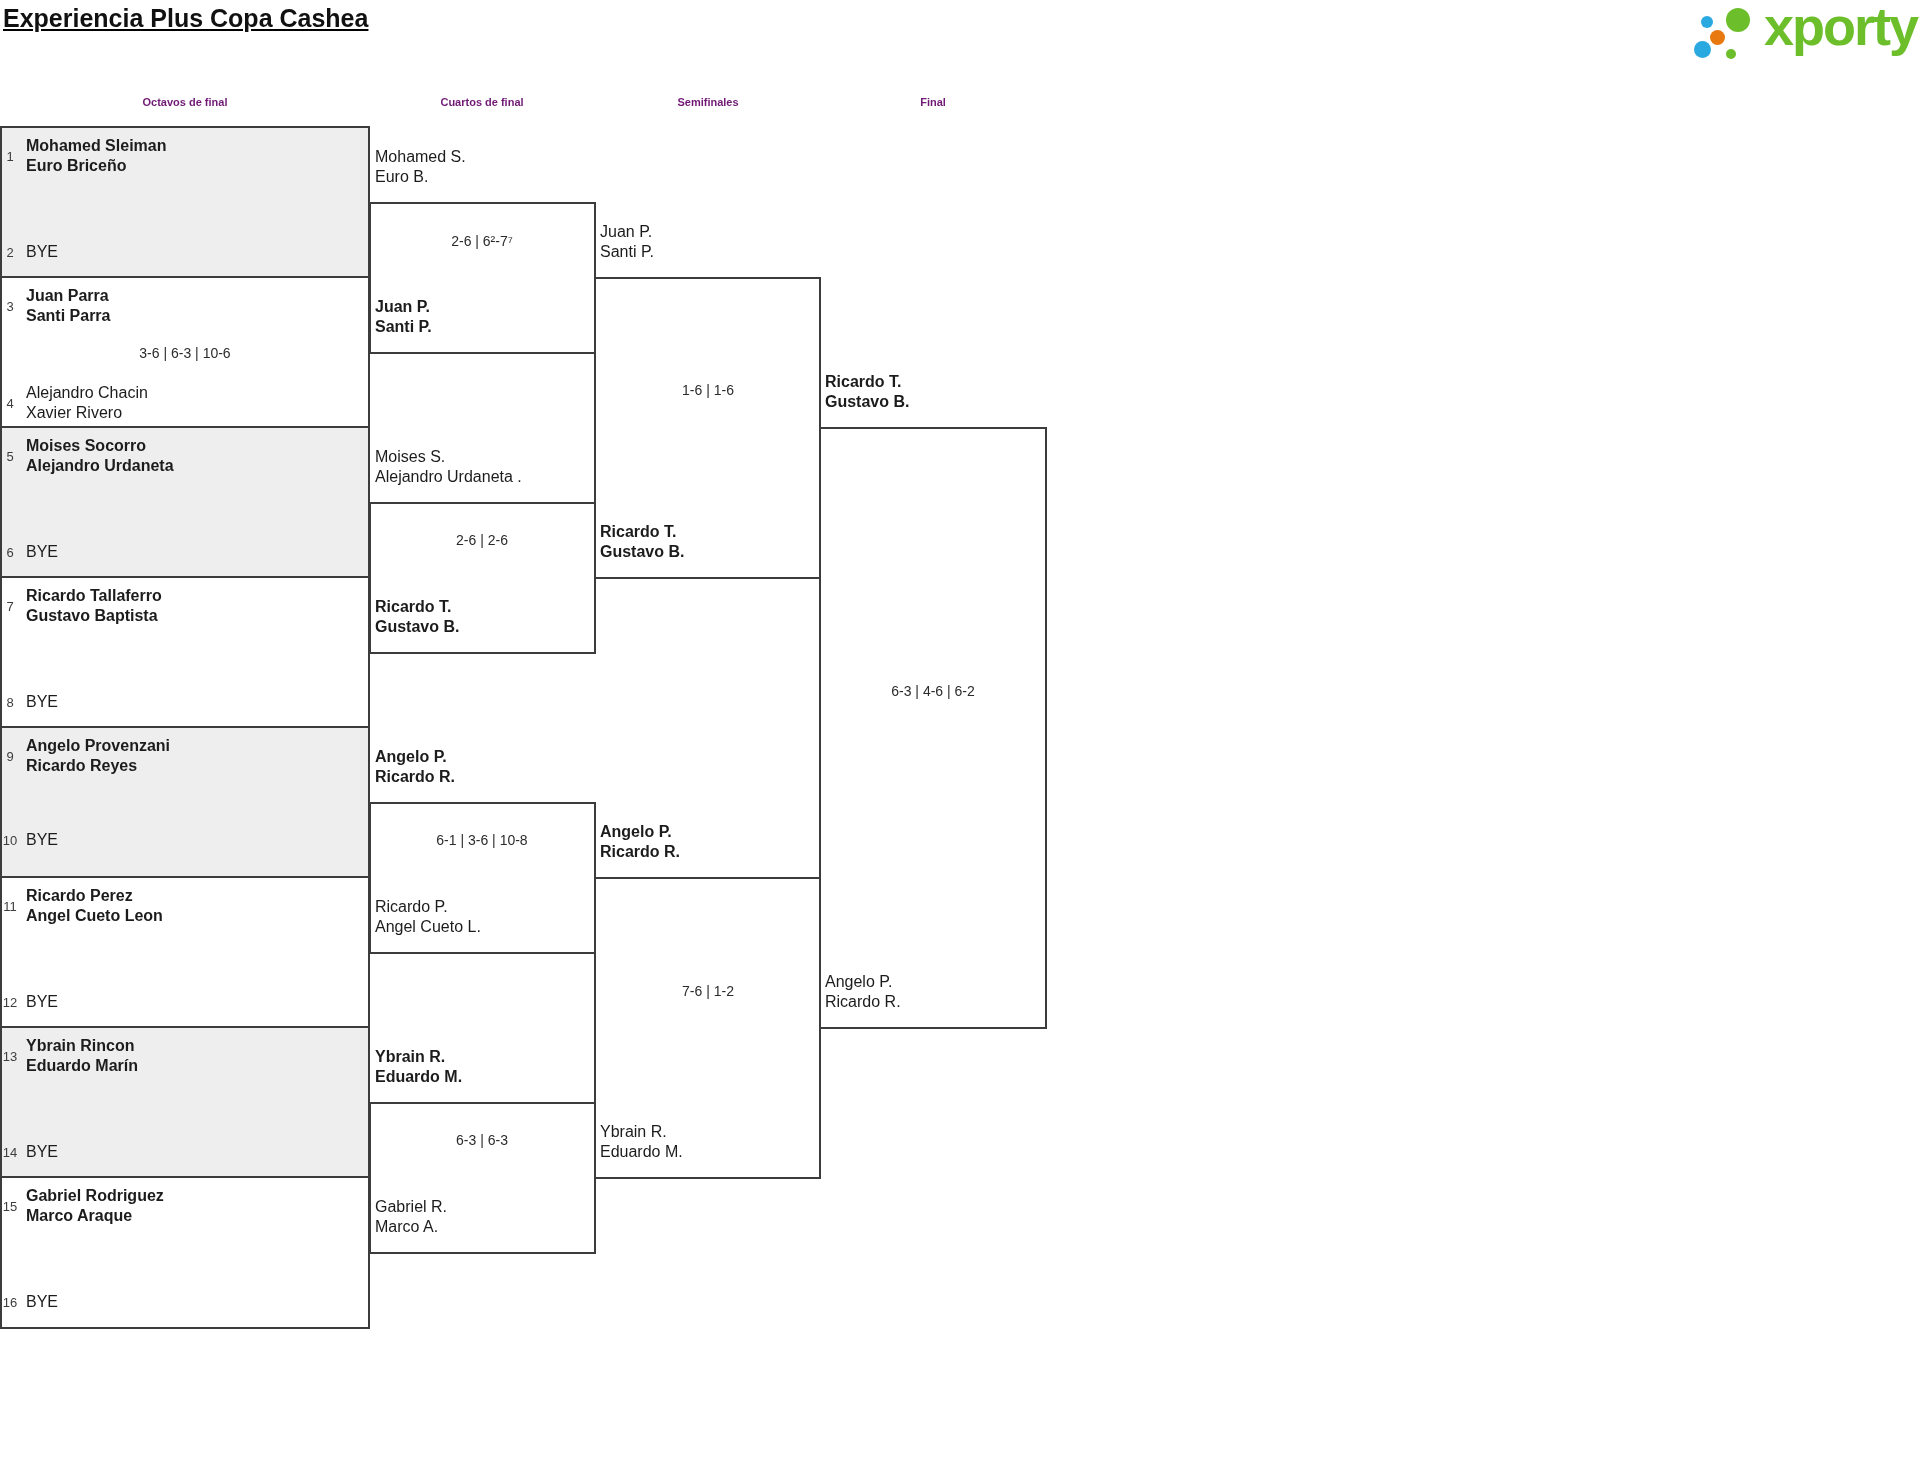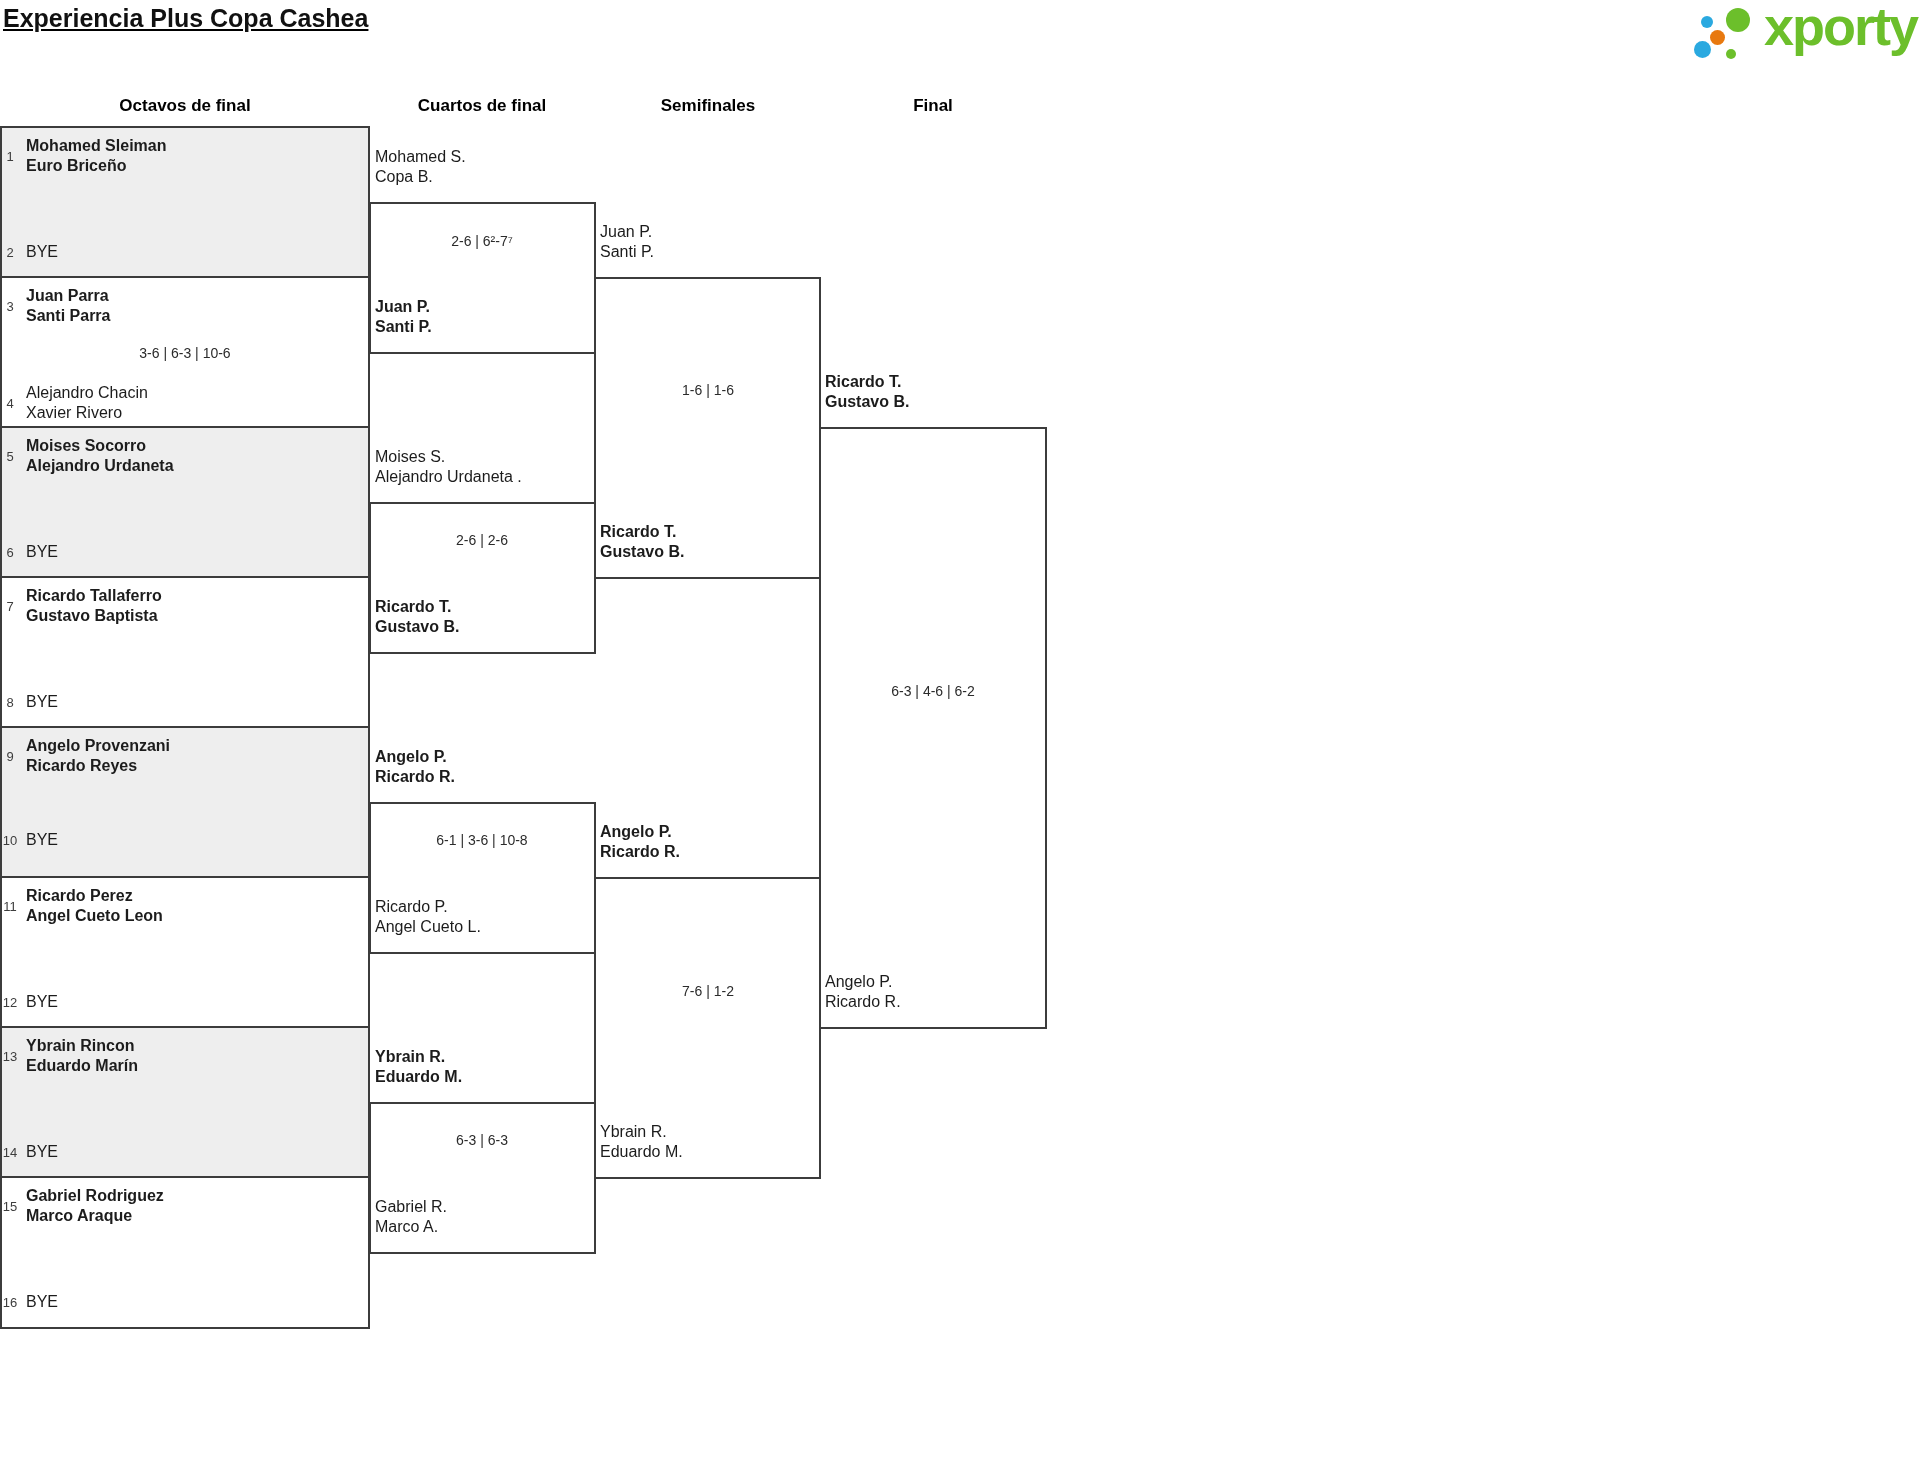--- a/index.html
+++ b/index.html
@@ -16,21 +16,21 @@
   .dot{position:absolute;border-radius:50%;}
   .dot-blue-small{left:15px;top:16px;width:12px;height:12px;}
   .dot-green-big{left:40px;top:8px;width:24px;height:24px;}
   .dot-orange{left:24px;top:30px;width:15px;height:15px;}
   .dot-blue-big{left:8px;top:41px;width:17px;height:17px;}
   .dot-green-small{left:40px;top:49px;width:10px;height:10px;}
   .wordmark{position:absolute;left:78px;top:-4px;font-size:54px;line-height:60px;
     font-weight:700;letter-spacing:-2px;}
   
   .round-header{position:absolute;top:96px;transform:translateX(-50%);
-    font-size:17px;font-weight:700;color:#000000;white-space:nowrap;}
+    font-size:11px;font-weight:700;color:#701a75;white-space:nowrap;}
   
   .fill{position:absolute;background:#eeeeee;}
   .hline,.vline{position:absolute;background:#3c3c3c;}
   .box{position:absolute;border:2px solid #3c3c3c;box-sizing:border-box;background:transparent;}
   
   .plabel{position:absolute;display:flex;align-items:center;}
   .seed{flex:0 0 20px;width:20px;text-align:center;font-size:13px;color:#3d3d3d;margin-right:6px;}
   .names{font-size:16px;line-height:20px;color:#1c1c1c;}
   .winner .names{font-weight:700;}
   .nline:empty{display:none;}
@@ -179,21 +179,21 @@
   </div>
 
   <div class="plabel" style="left:0;top:1292px">
     <span class="seed">16</span>
     <span class="names"><span class="nline">BYE</span></span>
   </div>
 </div>
 
 <div>
   <div class="plabel" style="left:375px;top:147px">
-    <span class="names"><span class="nline">Mohamed S.</span><br><span class="nline">Copa B.</span></span>
+    <span class="names"><span class="nline">Mohamed S.</span><br><span class="nline">Euro B.</span></span>
   </div>
   <div class="score" style="left:482px;top:241px">2-6 | 6²-7⁷</div>
   <div class="plabel winner" style="left:375px;top:297px">
     <span class="names"><span class="nline">Juan P.</span><br><span class="nline">Santi P.</span></span>
   </div>
 </div>
 
 <div>
   <div class="plabel" style="left:375px;top:447px">
     <span class="names"><span class="nline">Moises S.</span><br><span class="nline">Alejandro Urdaneta .</span></span>

